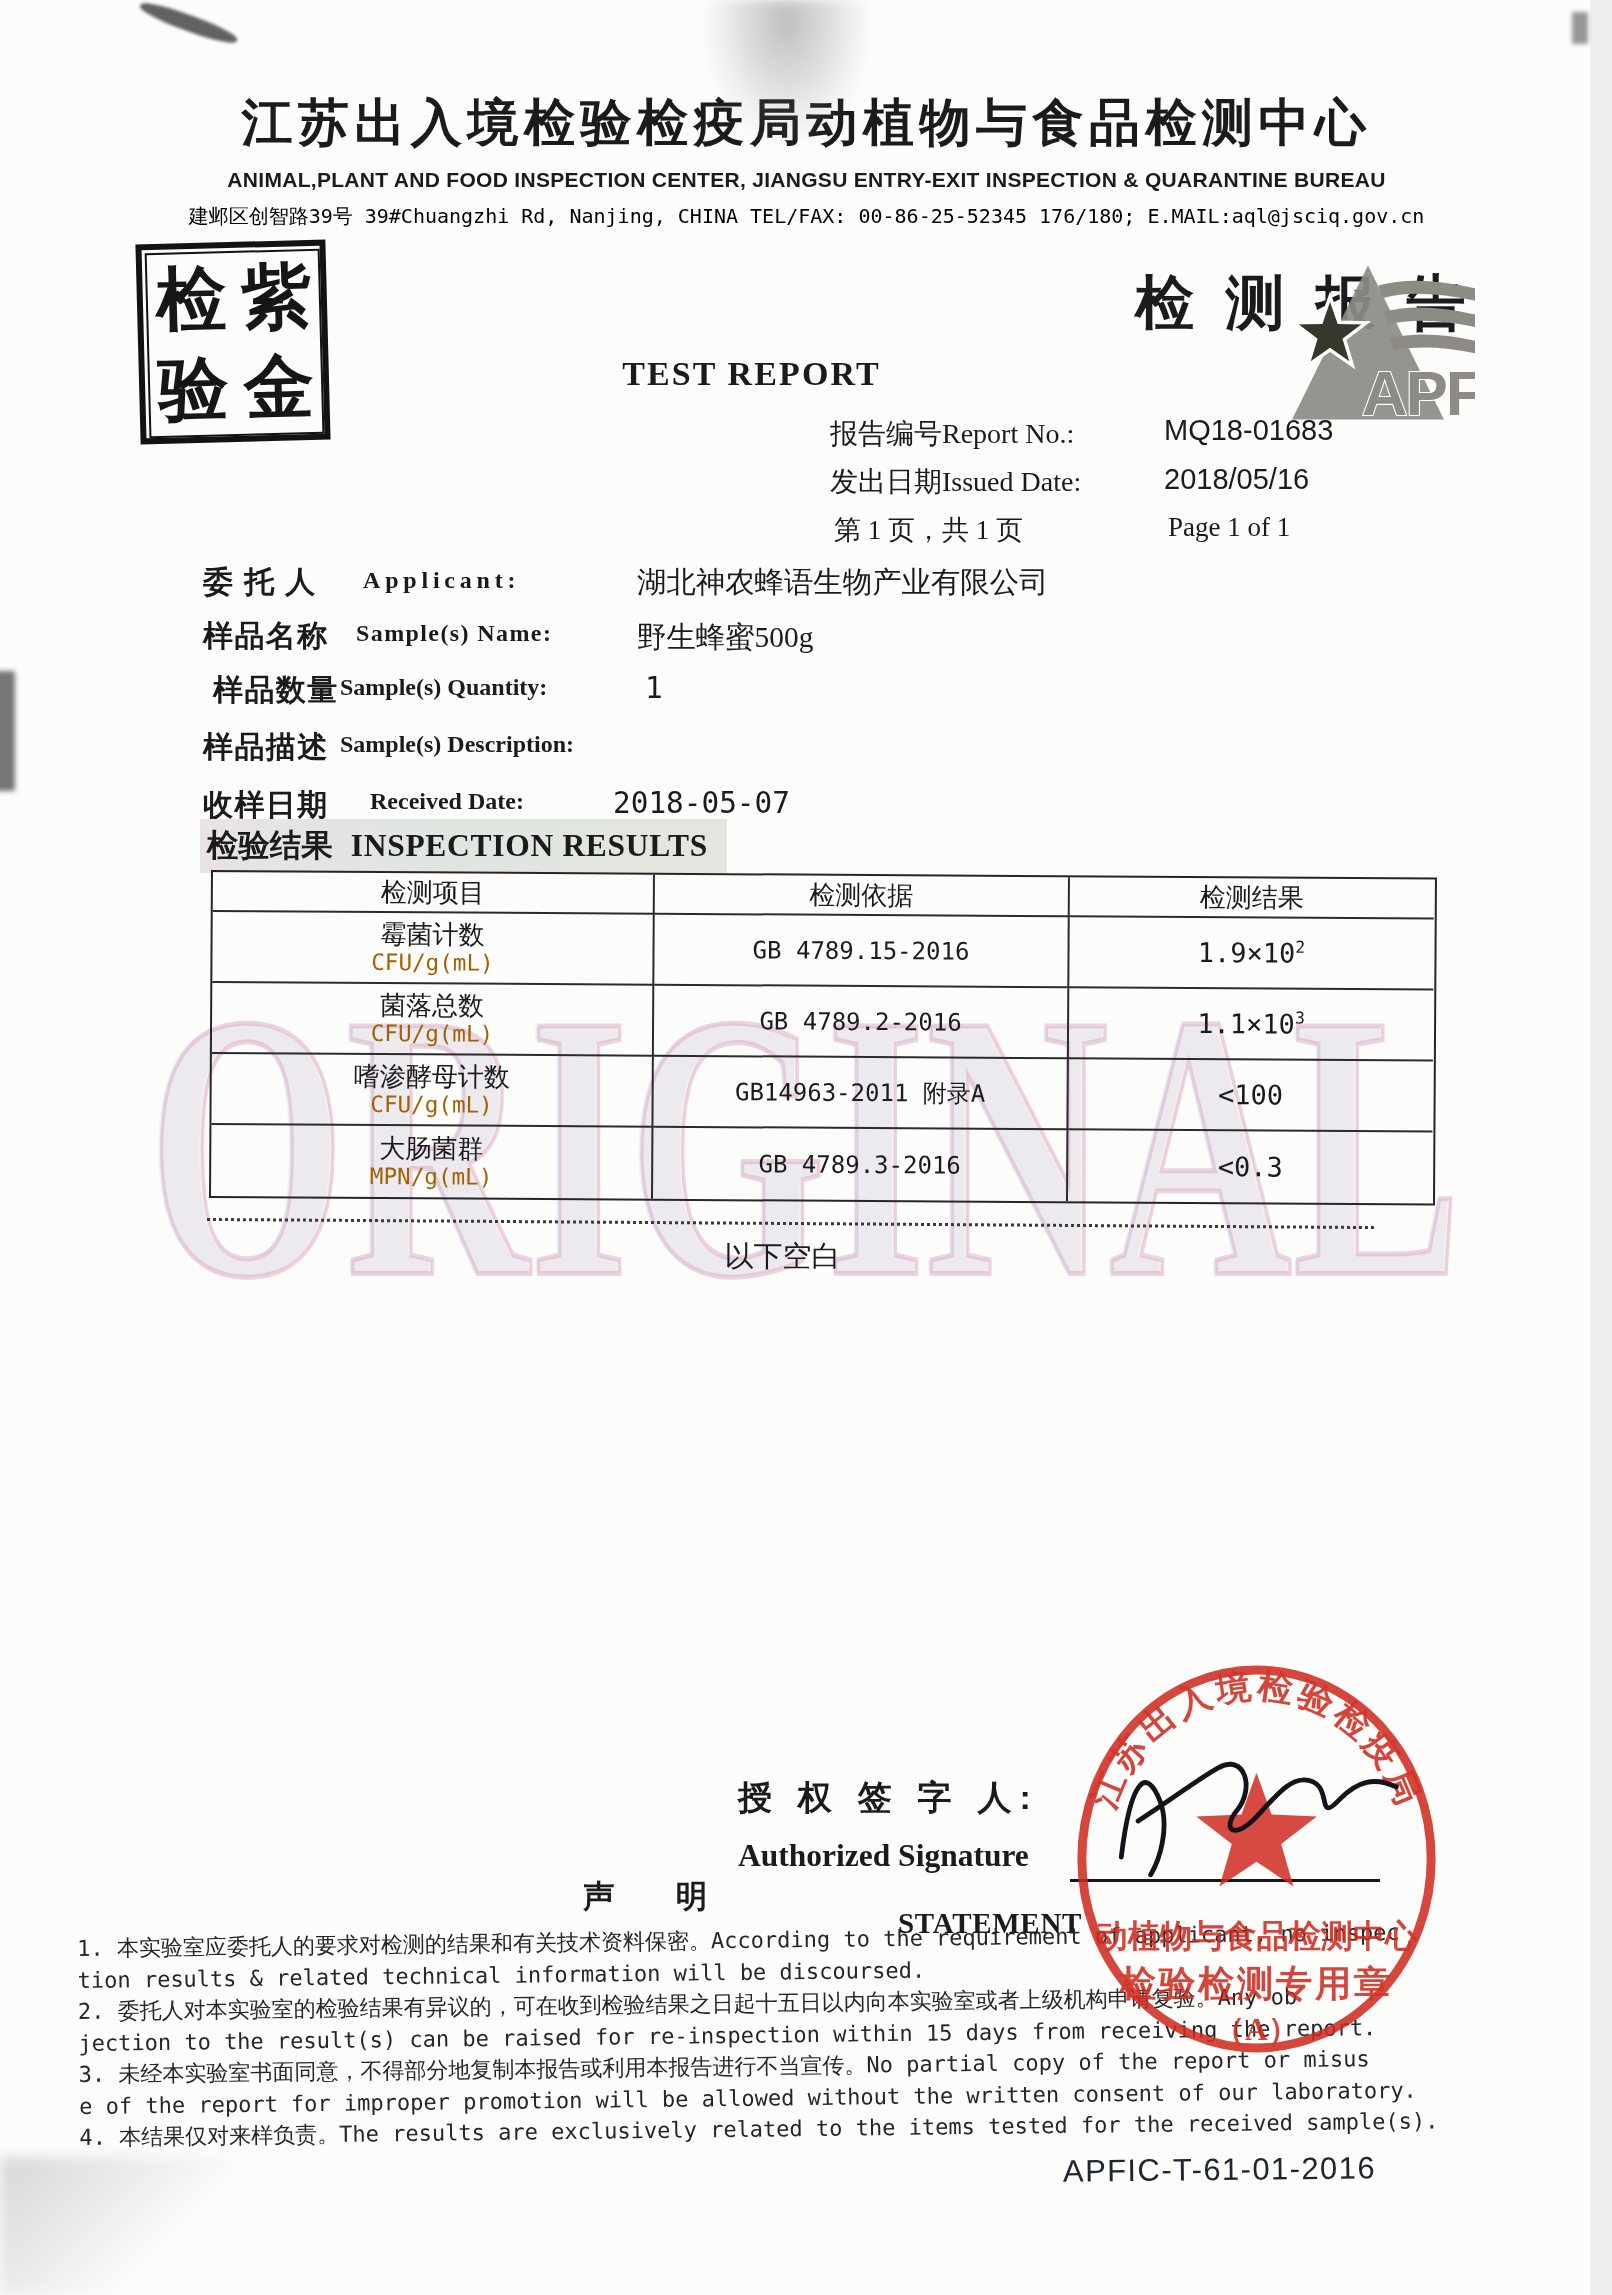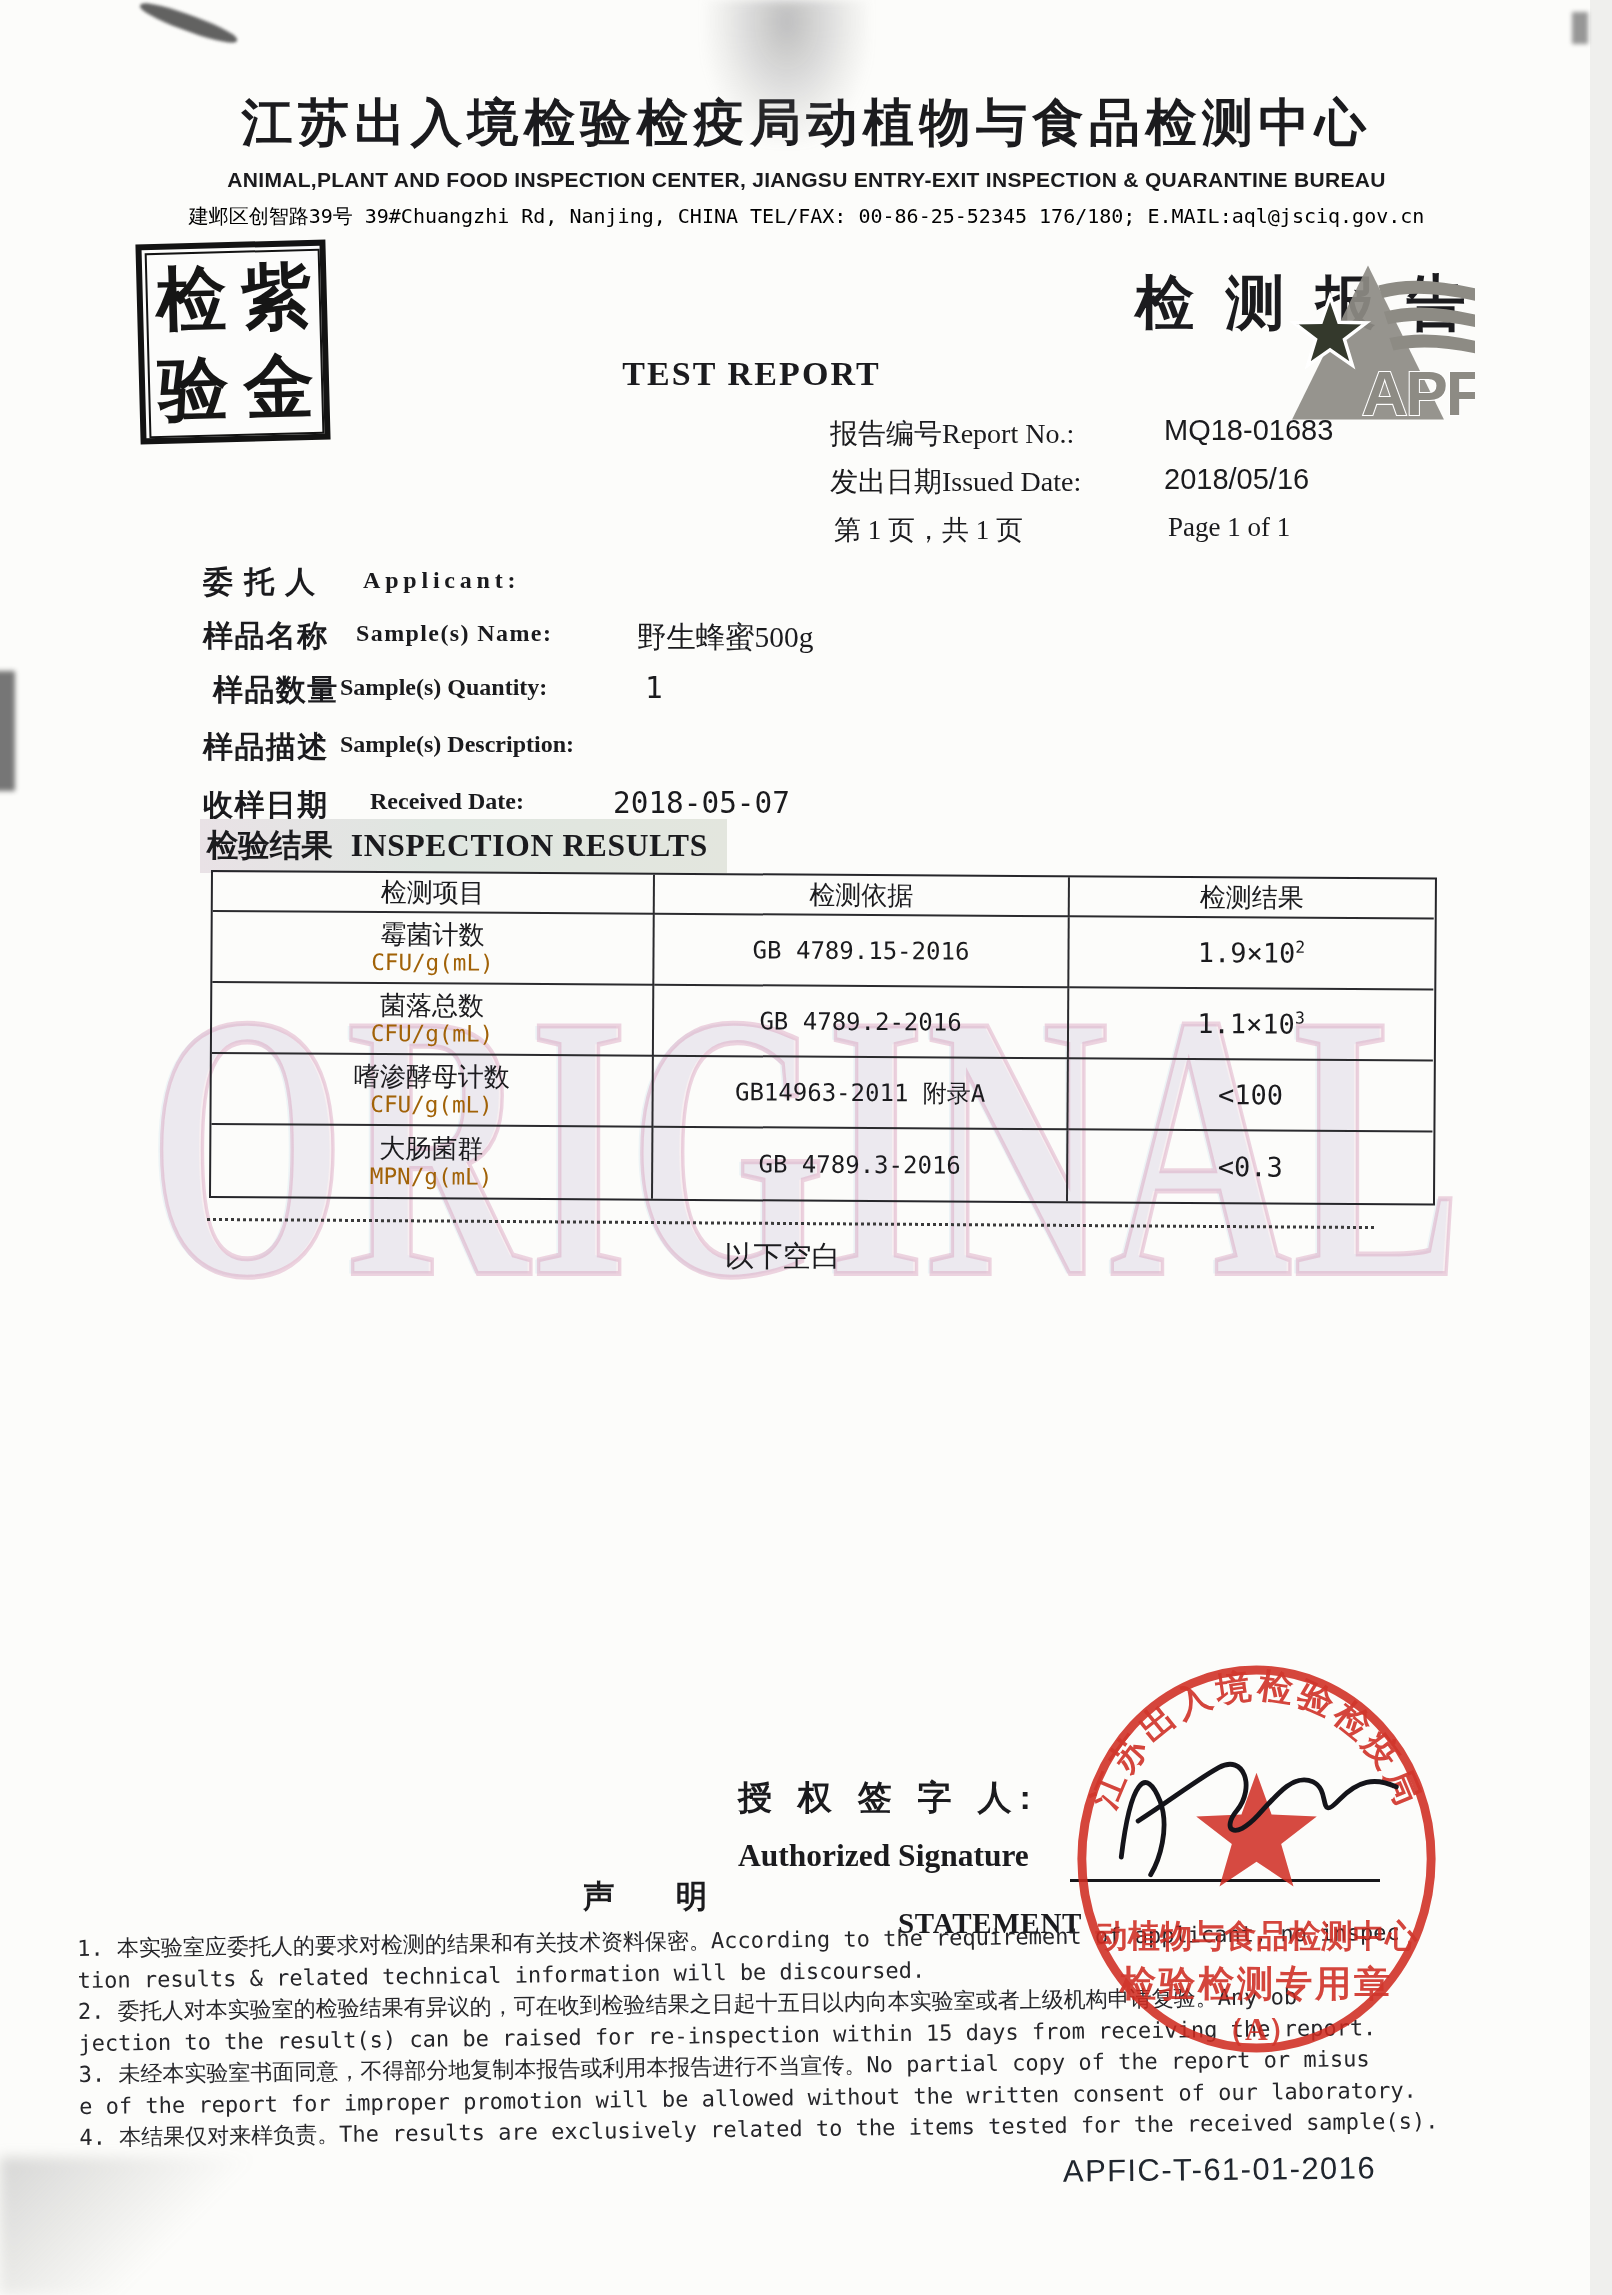--- a/index.html
+++ b/index.html
@@ -141,20 +141,21 @@
 
   <span class="abs meta-label m-l1">报告编号Report No.:</span>
   <span class="abs meta-value m-v1">MQ18-01683</span>
   <span class="abs meta-label m-l2">发出日期Issued Date:</span>
   <span class="abs meta-value m-v2">2018/05/16</span>
   <span class="abs m-p1">第 1 页，共 1 页</span>
   <span class="abs m-p2">Page 1 of 1</span>
 
   <span class="abs cnlab" style="left:203px;top:562px;">委 托 人</span>
   <span class="abs enlab" style="left:363px;top:567px;letter-spacing:4.8px;">Applicant:</span>
+  <span class="abs ival" style="left:637px;top:563px;">湖北神农蜂语生物产业有限公司</span>
 
   <span class="abs cnlab" style="left:203px;top:616px;">样品名称</span>
   <span class="abs enlab" style="left:356px;top:620px;letter-spacing:1.4px;">Sample(s) Name:</span>
   <span class="abs ival" style="left:637px;top:618px;">野生蜂蜜500g</span>
 
   <span class="abs cnlab" style="left:213px;top:670px;">样品数量</span>
   <span class="abs enlab" style="left:340px;top:674px;">Sample(s) Quantity:</span>
   <span class="abs ival mono" style="left:645px;top:671px;">1</span>
 
   <span class="abs cnlab" style="left:203px;top:727px;">样品描述</span>

